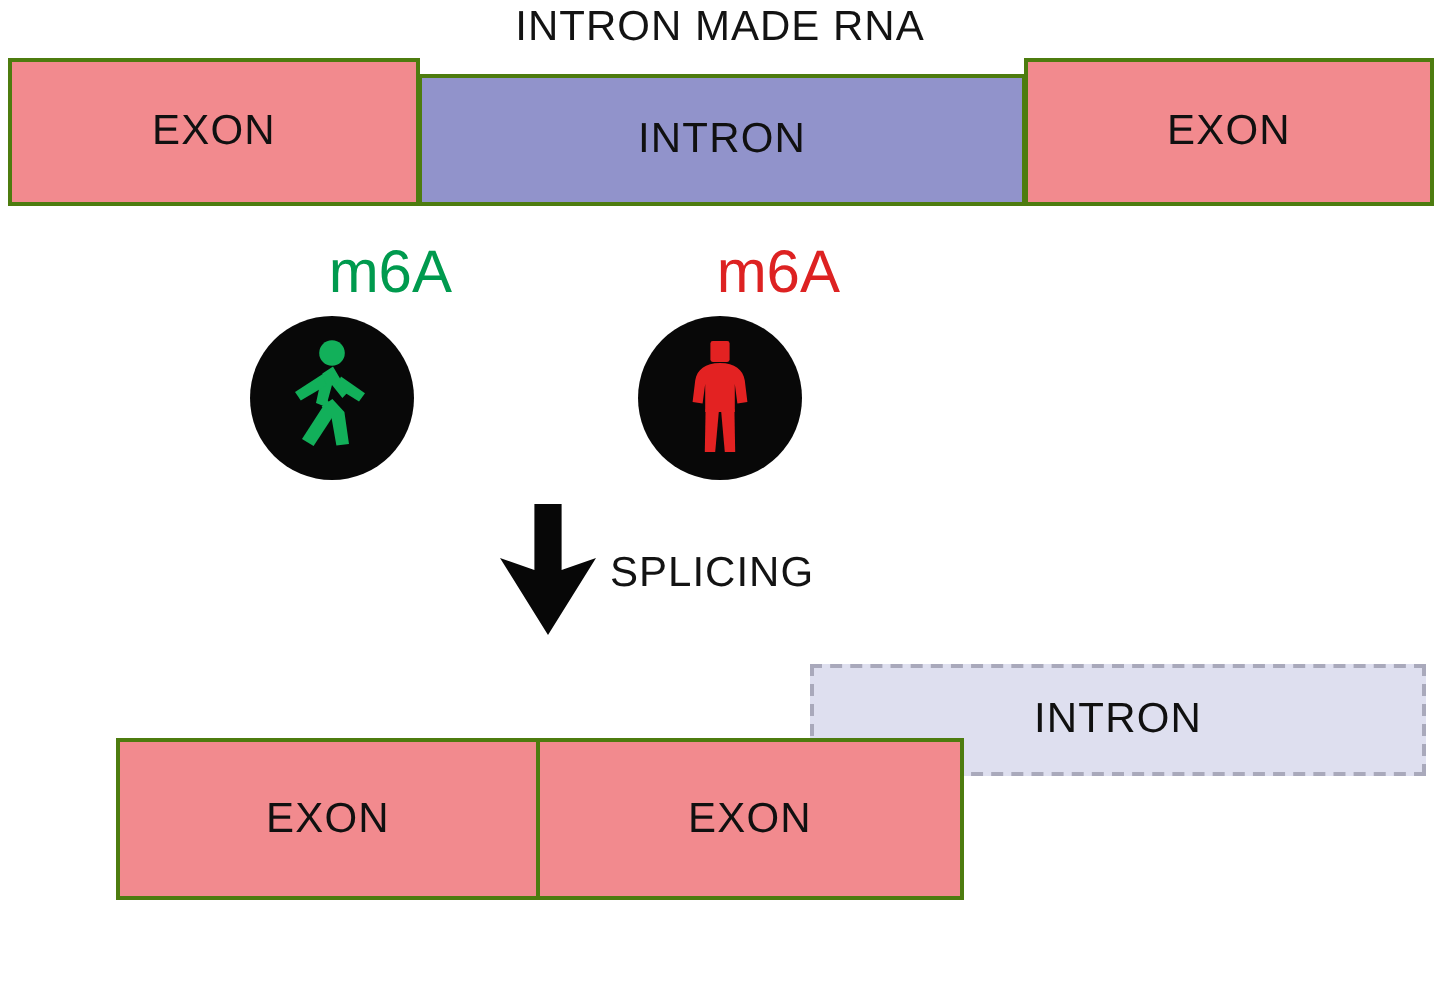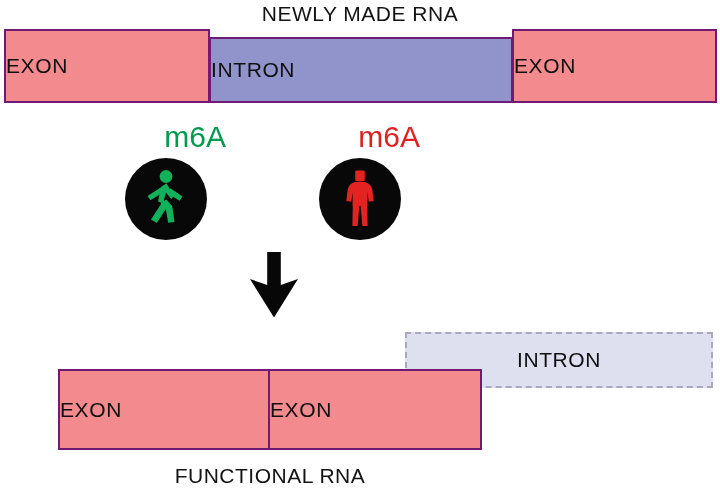--- a/index.html
+++ b/index.html
@@ -23,23 +23,24 @@
     font-size: 21px;
     letter-spacing: 0.5px;
     white-space: nowrap;
     text-align: center;
   }
 
   
   .seg {
     position: absolute;
     box-sizing: border-box;
-    border: 2px solid #701a75;
+    border: 2px solid #4d7c0f;
     display: flex;
     align-items: center;
+    justify-content: center;
   }
   .seg > span {
     font-size: 21px;
     color: #101010;
     letter-spacing: 0.6px;
     white-space: nowrap;
   }
   .seg-exon  { background: #F28A8E; }
   .seg-intron{ background: #9193CB; }
 
@@ -80,21 +81,21 @@
   .lamp svg { display: block; }
 
   
   .arrow { position: absolute; }
 </style>
 </head>
 <body>
 
 <div id="canvas">
 
-  <div class="caption" style="left:0; top:2px; width:720px;">NEWLY MADE RNA</div>
+  <div class="caption" style="left:0; top:2px; width:720px;">INTRON MADE RNA</div>
 
   <div class="seg seg-exon" style="left:4px; top:29px; width:206px; height:74px;">
     <span>EXON</span>
   </div>
 
   <div class="seg seg-intron" style="left:209px; top:37px; width:304px; height:66px;">
     <span>INTRON</span>
   </div>
 
   <div class="seg seg-exon" style="left:512px; top:29px; width:205px; height:74px;">
@@ -144,28 +145,28 @@
   </div>
 
   <div class="arrow" style="left:245px; top:252px;">
     <svg width="58" height="66" viewBox="0 0 58 66">
       <path d="M22.2 0 L35.8 0 L35.8 33.0
                L53.0 27.0 L29.0 65.5 L5.0 27.0
                L22.2 33.0 Z" fill="#070707"></path>
     </svg>
   </div>
 
+  <div class="caption" style="left:305px; top:275px; width:180px; text-align:left;">SPLICING</div>
 
   <div class="seg-ghost" style="left:405px; top:332px; width:308px; height:56px;">
     <span>INTRON</span>
   </div>
 
   <div class="seg seg-exon" style="left:58px; top:369px; width:212px; height:81px;">
     <span>EXON</span>
   </div>
 
   <div class="seg seg-exon" style="left:268px; top:369px; width:214px; height:81px;">
     <span>EXON</span>
   </div>
 
-  <div class="caption" style="left:60px; top:464px; width:420px;">FUNCTIONAL RNA</div>
 
 </div>
 
 </body></html>

